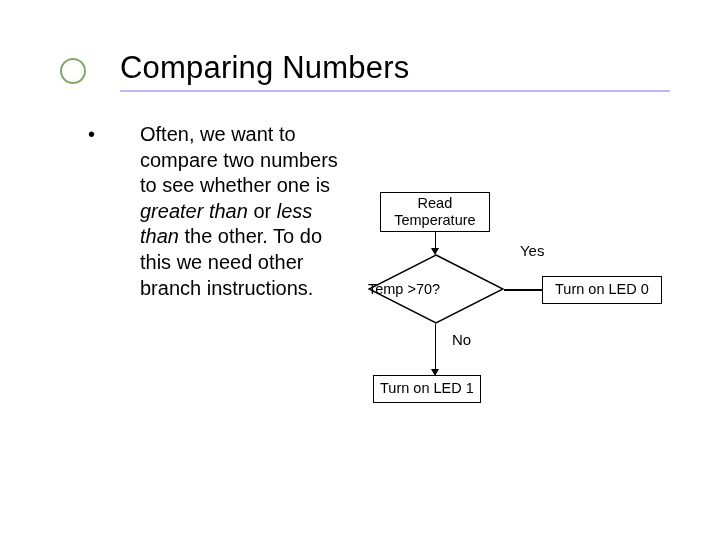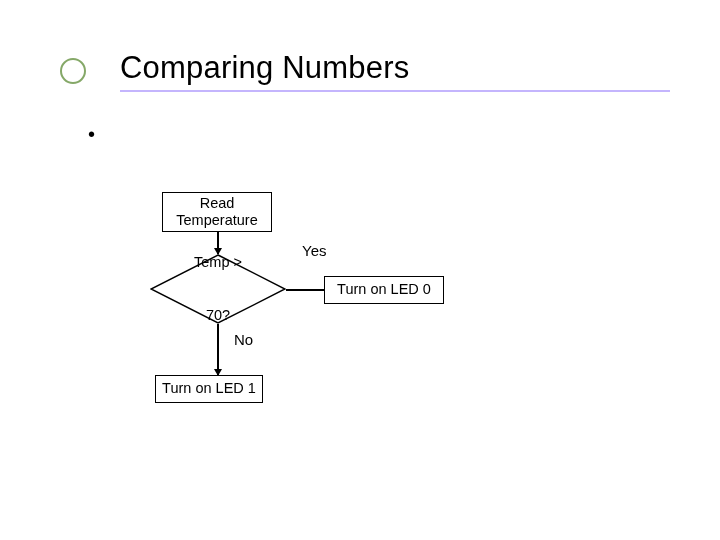--- a/index.html
+++ b/index.html
@@ -118,22 +118,21 @@
     height: 70px;
   }
   .diamond .label {
     position: absolute;
     left: 0;
     top: 0;
     width: 136px;
     height: 70px;
     display: flex;
     align-items: center;
-    justify-content: space-between;
-    flex-direction: column;
+    justify-content: flex-start;
     font-size: 14.5px;
     line-height: 1.15;
     text-align: center;
   }
   .led1-box {
     left: 15px;
     top: 193px;
     width: 108px;
     height: 28px;
   }
@@ -193,20 +192,23 @@
 
   <div class="title-bullet-icon"></div>
   <div class="title-wrap">
     <h1 class="title">Comparing Numbers</h1>
   </div>
 
   <div class="body">
     <ul class="bullets">
       <li>
         <div class="second-row">
+          <div class="second-text">
+            <span>Often, we want to compare two numbers to see whether one is </span><span class="italic">greater than</span><span> or </span><span class="italic">less than</span><span> the other.  To do this we need other branch instructions.</span>
+          </div>
 
           <div class="diagram">
             <div class="box read-box">
               <span>Read</span>
               <span>Temperature</span>
             </div>
 
             <div class="arrow v1"></div>
 
             <div class="diamond">

